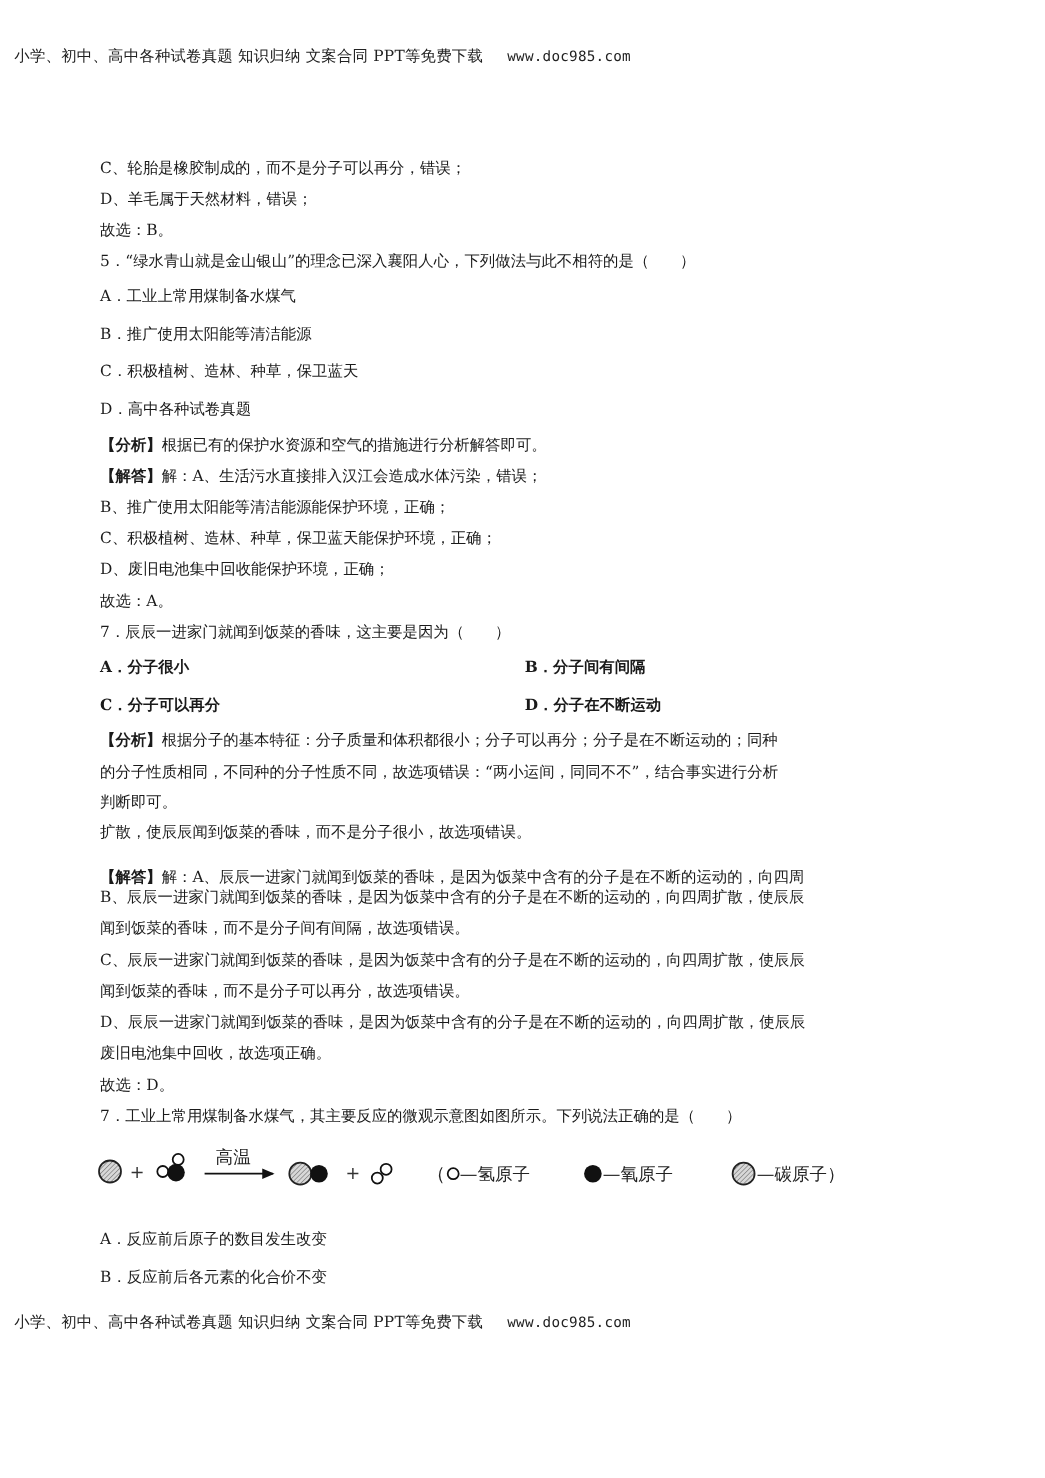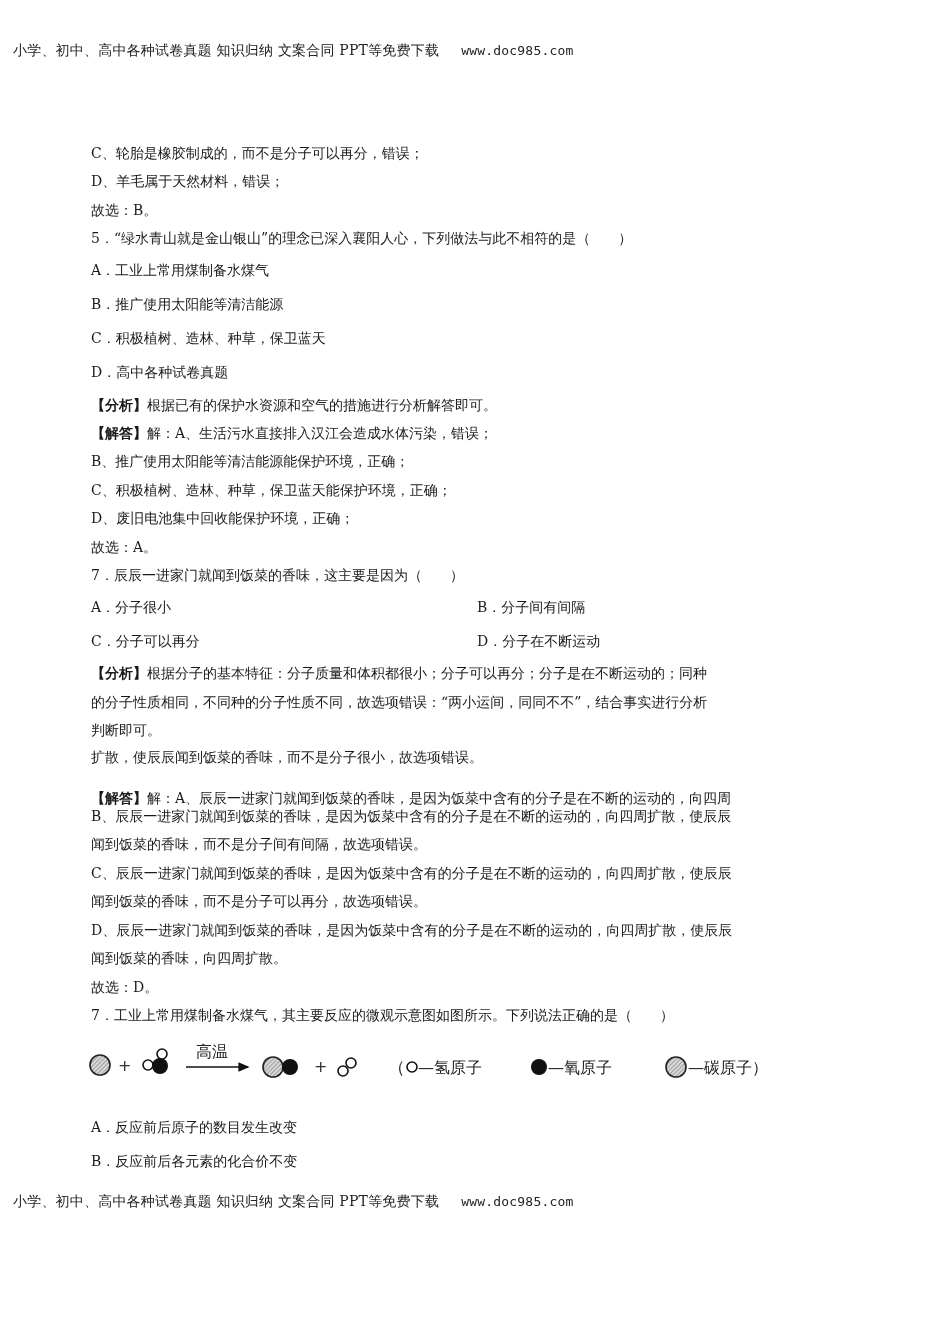--- a/index.html
+++ b/index.html
@@ -11,21 +11,21 @@
   .header, .footer {
     position: absolute; left: 13px; width: 950px; text-align: left;
     font-size: 14px; letter-spacing: 0.2px; color: #222;
   }
   .header { top: 42px; }
   .footer { top: 1193px; }
   .header .url, .footer .url { margin-left: 22px; font-family: "DejaVu Sans Mono", "Liberation Mono", monospace; font-size: 13px; }
 
   .content { position: absolute; left: 91px; top: 0; width: 770px; font-size: 14px; }
   .line { position: absolute; left: 0; white-space: nowrap; line-height: 20px; }
-  .opt { position: absolute; white-space: nowrap; line-height: 20px; }
+  .opt { position: absolute; white-space: nowrap; line-height: 20px; font-weight: bold; }
   .tag { font-weight: bold; font-family: "DejaVu Sans", "Liberation Sans", sans-serif; }
 
   .diagram { position: absolute; left: 88px; top: 1040px; width: 710px; height: 58px; }
 </style>
 </head>
 <body>
 
 <div class="header">
   <span>小学、初中、高中各种试卷真题 知识归纳 文案合同 PPT等免费下载</span><span class="url">www.doc985.com</span>
 </div>
@@ -66,21 +66,21 @@
 
   <div class="line" style="top:788px">
     <span class="tag">【解答】</span><span>解：A、辰辰一进家门就闻到饭菜的香味，是因为饭菜中含有的分子是在不断的运动的，向四周</span>
   </div>
   <div class="line" style="top:747px">扩散，使辰辰闻到饭菜的香味，而不是分子很小，故选项错误。</div>
   <div class="line" style="top:806px">B、辰辰一进家门就闻到饭菜的香味，是因为饭菜中含有的分子是在不断的运动的，向四周扩散，使辰辰</div>
   <div class="line" style="top:834px">闻到饭菜的香味，而不是分子间有间隔，故选项错误。</div>
   <div class="line" style="top:863px">C、辰辰一进家门就闻到饭菜的香味，是因为饭菜中含有的分子是在不断的运动的，向四周扩散，使辰辰</div>
   <div class="line" style="top:891px">闻到饭菜的香味，而不是分子可以再分，故选项错误。</div>
   <div class="line" style="top:920px">D、辰辰一进家门就闻到饭菜的香味，是因为饭菜中含有的分子是在不断的运动的，向四周扩散，使辰辰</div>
-  <div class="line" style="top:948px">闻到饭菜的香味，向四周扩散。</div>
+  <div class="line" style="top:948px">废旧电池集中回收，故选项正确。</div>
   <div class="line" style="top:977px">故选：D。</div>
 
   <div class="line" style="top:1005px">7．工业上常用煤制备水煤气，其主要反应的微观示意图如图所示。下列说法正确的是（　　）</div>
   <div class="line" style="top:1117px">A．反应前后原子的数目发生改变</div>
   <div class="line" style="top:1151px">B．反应前后各元素的化合价不变</div>
 </div>
 
 <div class="diagram">
   <svg width="710" height="58" viewBox="0 0 710 58" xmlns="http://www.w3.org/2000/svg">
     <defs>

